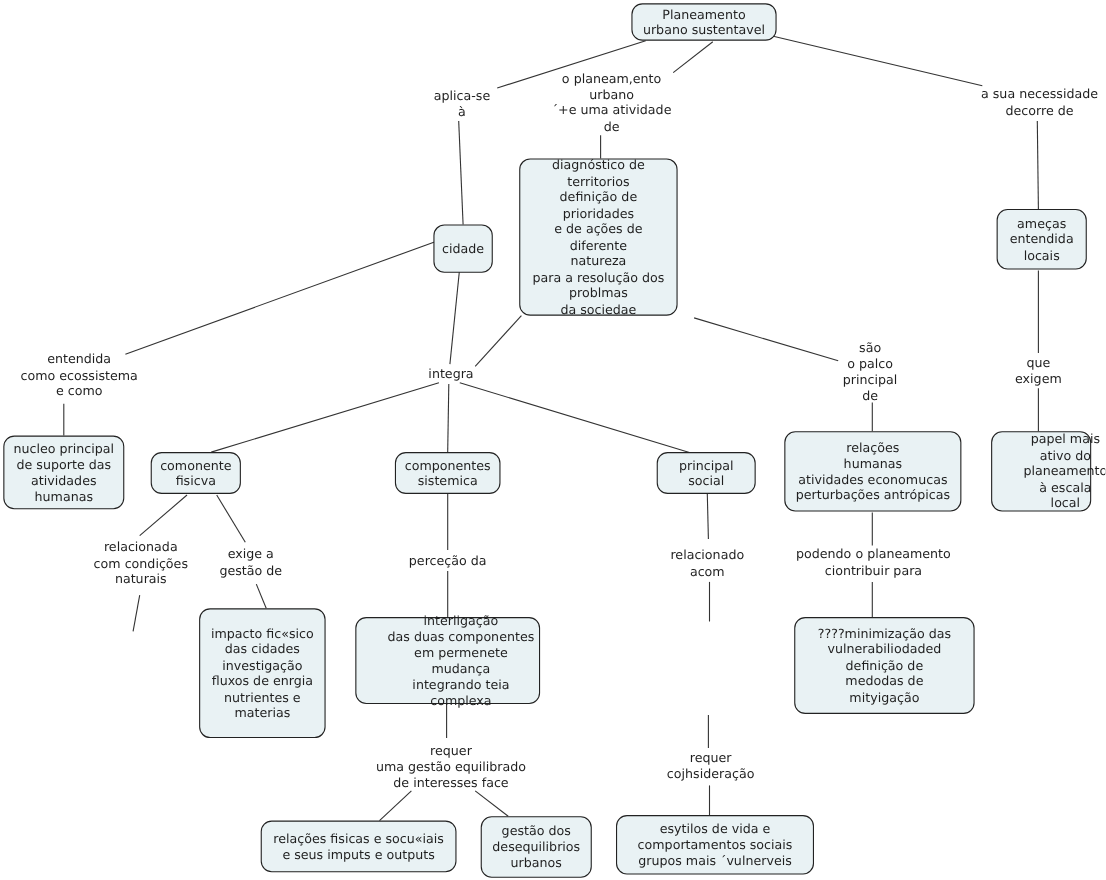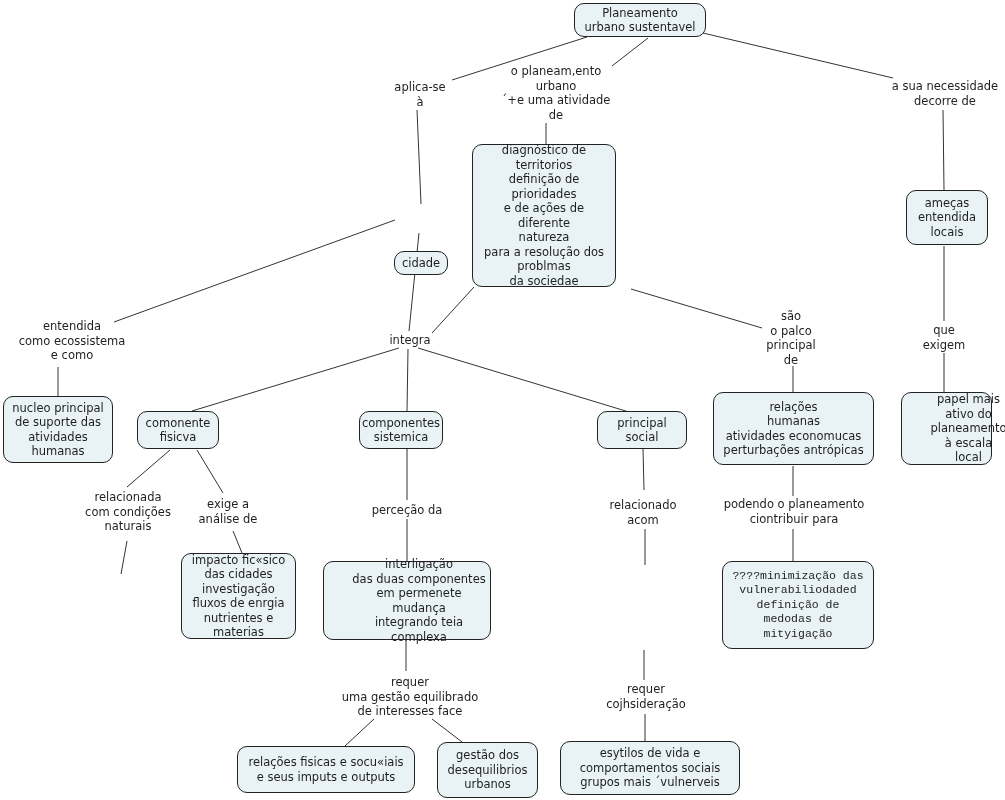--- a/index.html
+++ b/index.html
@@ -76,62 +76,62 @@
       <line x1="432" y1="719" x2="462" y2="742"></line>
       <line x1="643" y1="449" x2="644" y2="490"></line>
       <line x1="645" y1="529" x2="645" y2="565"></line>
       <line x1="644" y1="650" x2="644" y2="680"></line>
       <line x1="645" y1="714" x2="645" y2="741"></line>
       <line x1="793" y1="466" x2="793" y2="496"></line>
       <line x1="793" y1="529" x2="793" y2="561"></line>
     </svg>
 <div class="node box" style="left: 574px; top: 3px; width: 132px; height: 34px;">Planeamento
 urbano sustentavel</div>
-    <div class="node box" style="left: 394px; top: 204px; width: 54px; height: 24px; margin-top: 47px;">cidade</div>
+    <div class="node box" style="left: 394px; top: 204px; width: 54px; height: 44px;">cidade</div>
     <div class="node box" style="left: 472px; top: 144px; width: 144px; height: 143px;">diagnóstico de
 territorios
 definição de
 prioridades
 e de ações de diferente
 natureza
 para a resolução dos
 problmas
 da sociedae</div>
     <div class="node box" style="left: 906px; top: 190px; width: 82px; height: 55px;">ameças
 entendida
 locais</div>
     <div class="node box" style="left: 3px; top: 396px; width: 110px; height: 67px;">nucleo principal
 de suporte das
 atividades
 humanas</div>
     <div class="node box" style="left: 137px; top: 411px; width: 82px; height: 38px;">comonente
 fisicva</div>
-    <div class="node box" style="left: 359px; top: 411px; width: 84px; height: 38px;">componentes
+    <div class="node box" style="left: 359px; top: 411px; width: 96px; height: 38px;">componentes
 sistemica</div>
     <div class="node box" style="left: 597px; top: 411px; width: 90px; height: 38px;">principal
 social</div>
     <div class="node box" style="left: 713px; top: 392px; width: 161px; height: 73px;">relações
 humanas
 atividades economucas
 perturbações antrópicas</div>
     <div class="node box" style="left: 901px; top: 392px; width: 91px; height: 73px; padding-left: 48px;">papel mais
 ativo do
 planeamento
 à escala local</div>
-    <div class="node box" style="left: 181px; top: 553px; width: 115px; height: 86px;">impacto fic«sico
+    <div class="node box" style="left: 181px; top: 553px; width: 115px; height: 118px;">impacto fic«sico
 das cidades
 investigação
 fluxos de enrgia
 nutrientes e
 materias</div>
     <div class="node box" style="left: 323px; top: 561px; width: 168px; height: 79px; padding-left: 28px;">interligação
 das duas componentes
 em permenete mudança
 integrando teia complexa</div>
-    <div class="node box" style="left: 722px; top: 561px; width: 152px; height: 88px; font-family: Liberation Mono, monospace;">????minimização das
+    <div class="node box" style="left: 722px; top: 561px; width: 164px; height: 88px;">????minimização das
 vulnerabiliodaded
 definição de
 medodas de
 mityigação</div>
     <div class="node box" style="left: 237px; top: 746px; width: 178px; height: 47px;">relações fisicas e socu«iais
 e seus imputs e outputs</div>
     <div class="node box" style="left: 437px; top: 742px; width: 101px; height: 56px;">gestão dos
 desequilibrios
 urbanos</div>
     <div class="node box" style="left: 560px; top: 741px; width: 180px; height: 54px;">esytilos de vida e
@@ -152,21 +152,21 @@
     <div class="node label" style="left: 791px; top: 338px;">são
 o palco
 principal
 de</div>
     <div class="node label" style="left: 944px; top: 337px;">que
 exigem</div>
     <div class="node label" style="left: 128px; top: 512px;">relacionada
 com condições
 naturais</div>
     <div class="node label" style="left: 228px; top: 511px;">exige a
-análise de</div>
+gestão de</div>
     <div class="node label" style="left: 407px; top: 510px;">perceção da</div>
     <div class="node label" style="left: 643px; top: 512px;">relacionado
 acom</div>
     <div class="node label" style="left: 794px; top: 511px;">podendo o planeamento
 ciontribuir para</div>
     <div class="node label" style="left: 410px; top: 697px;">requer
 uma gestão equilibrado
 de interesses face</div>
     <div class="node label" style="left: 646px; top: 696px;">requer
 cojhsideração</div>

